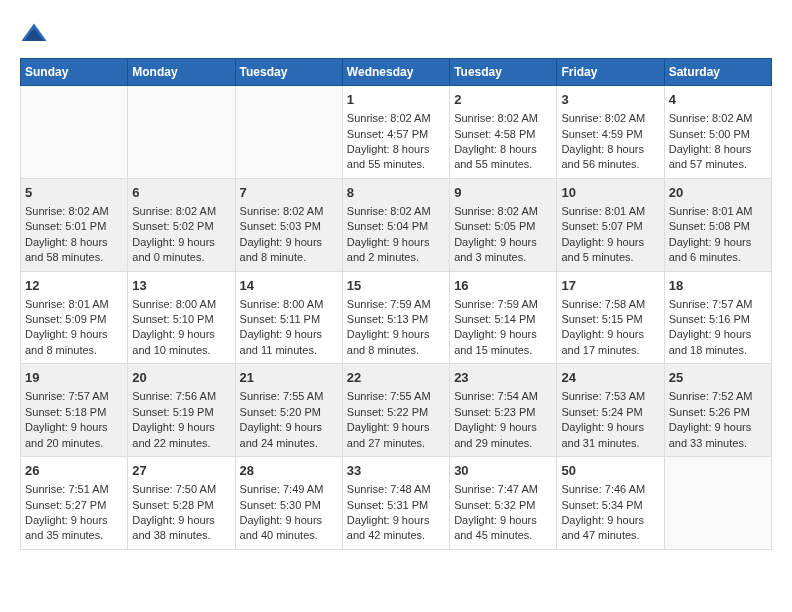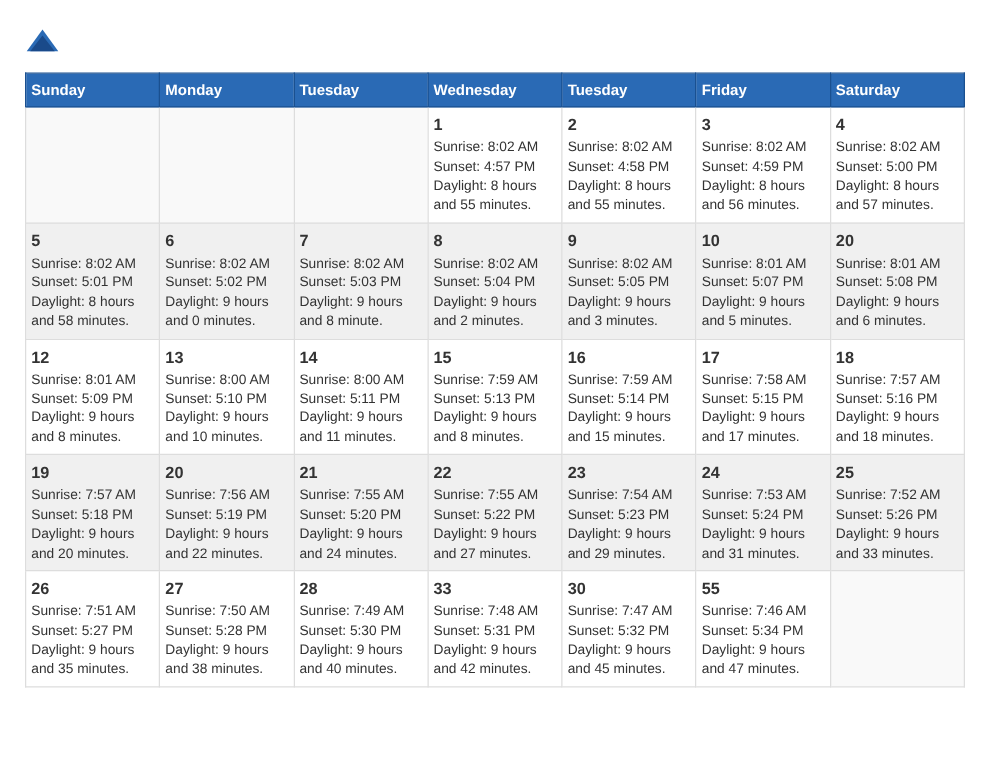--- a/index.html
+++ b/index.html
@@ -340,21 +340,21 @@
           <div>and 42 minutes.</div>
         </td>
         <td>
           <span class="day-num">30</span>
           <div>Sunrise: 7:47 AM</div>
           <div>Sunset: 5:32 PM</div>
           <div>Daylight: 9 hours</div>
           <div>and 45 minutes.</div>
         </td>
         <td>
-          <span class="day-num">55</span>
+          <span class="day-num">50</span>
           <div>Sunrise: 7:46 AM</div>
           <div>Sunset: 5:34 PM</div>
           <div>Daylight: 9 hours</div>
           <div>and 47 minutes.</div>
         </td>
         <td class="empty"></td>
       </tr>
     </tbody>
 </table>
 

